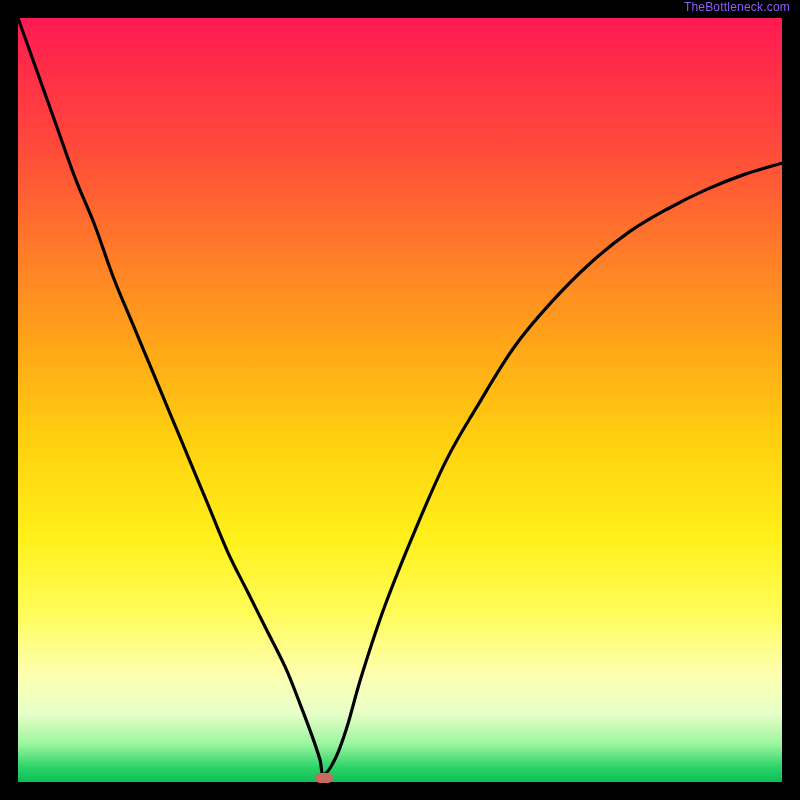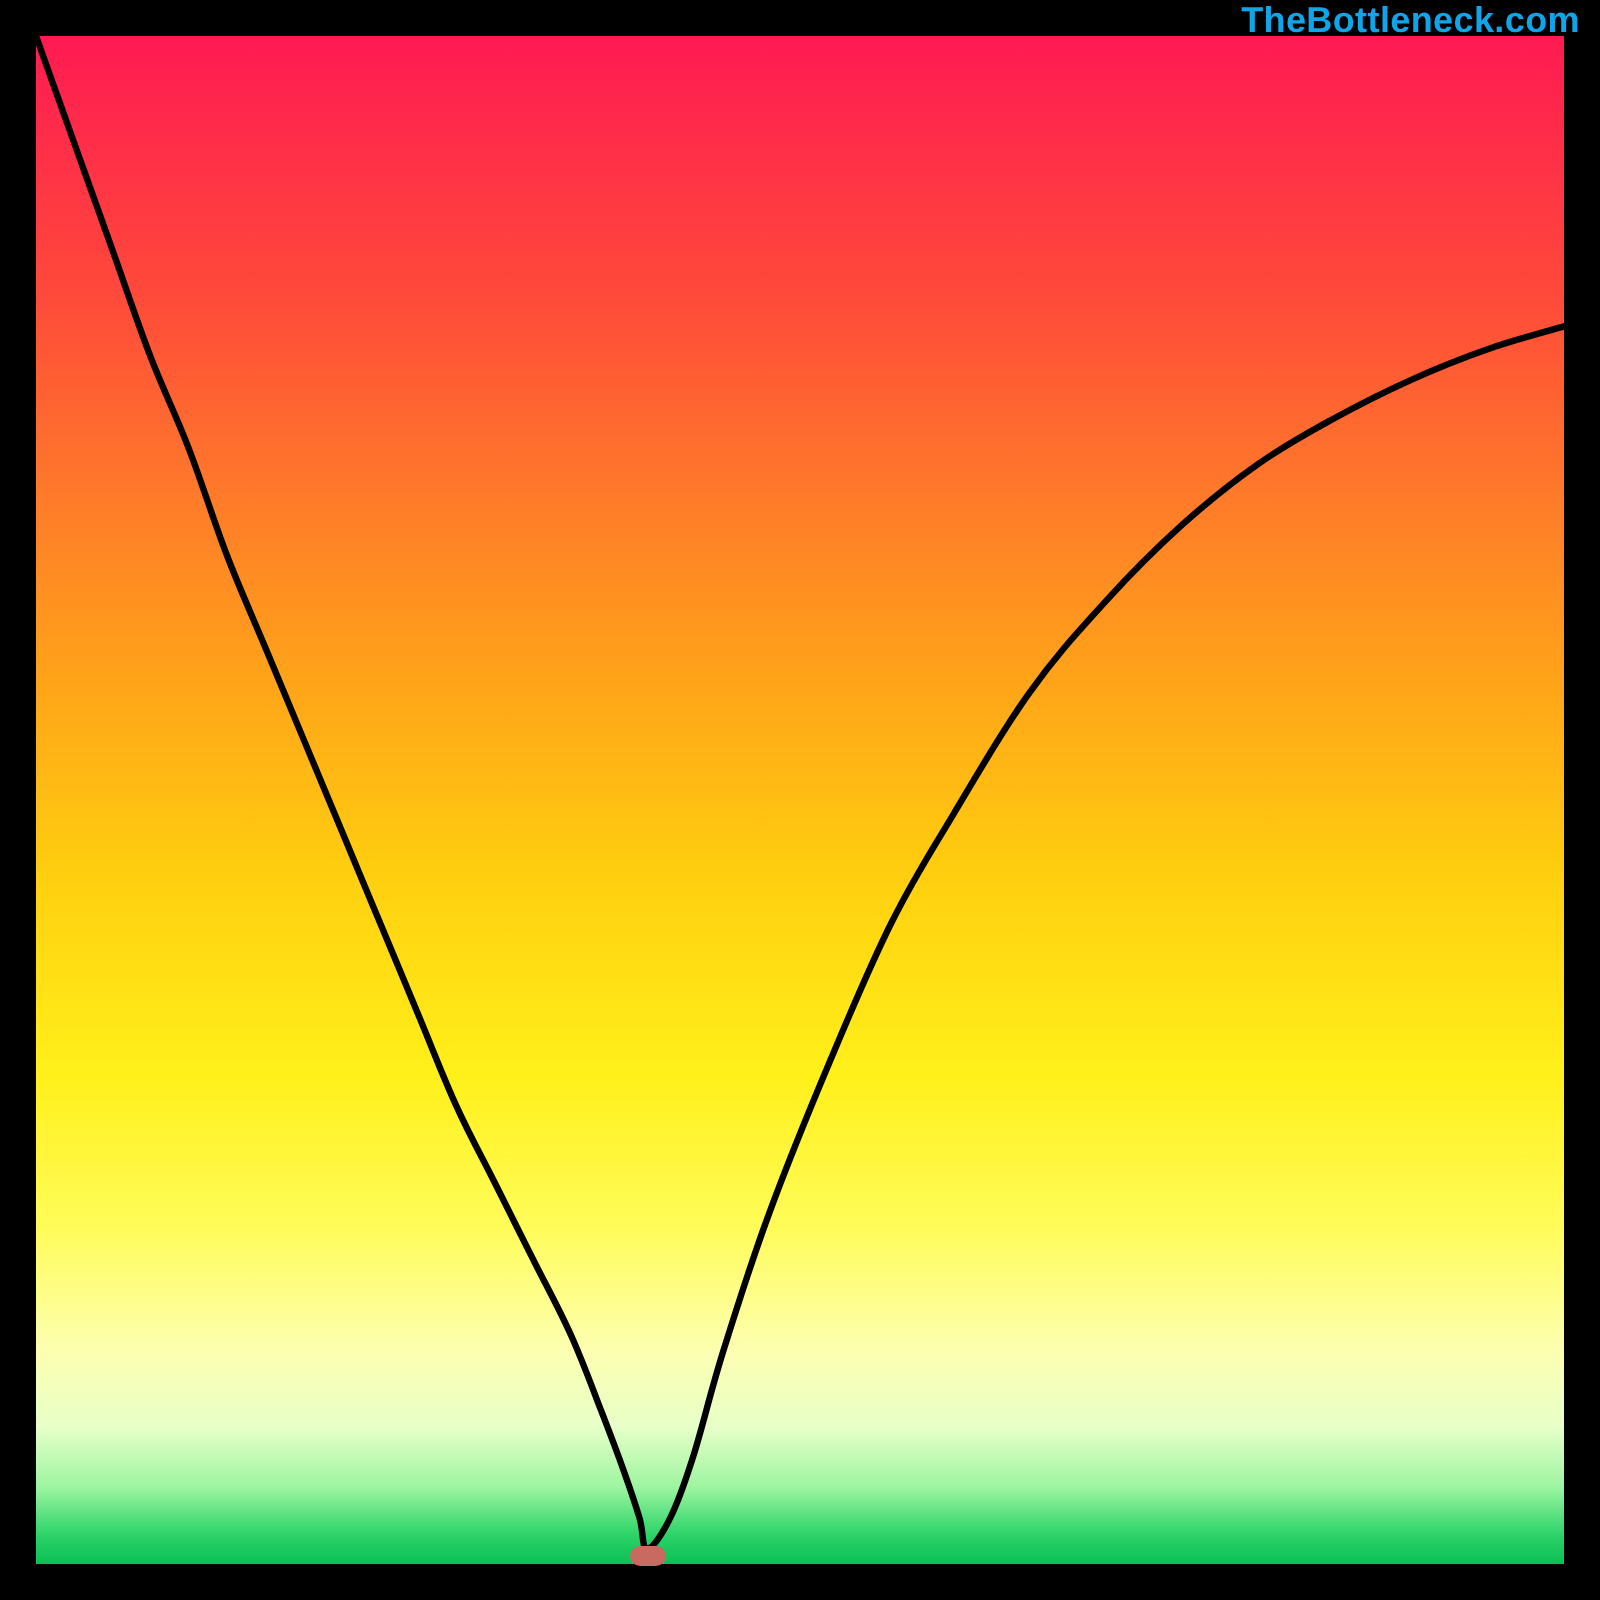--- a/index.html
+++ b/index.html
@@ -47,23 +47,23 @@
   .marker {
     position: absolute;
     width: 18px;
     height: 10px;
     background: #c96a60;
     border-radius: 5px;
     transform: translate(-50%, -50%);
   }
   .watermark {
     position: absolute;
-    color: #0ea5e9;
-    font-size: 18px;
-    font-weight: 700;
+    color: #8b5cf6;
+    font-size: 12px;
+    font-weight: 400;
     letter-spacing: 0.2px;
     user-select: none;
   }
 </style>
 </head>
 <body>
 
 <div class="stage">
   <div class="plot-area">
     <svg class="curve" viewBox="0 0 764 764" preserveAspectRatio="none">

